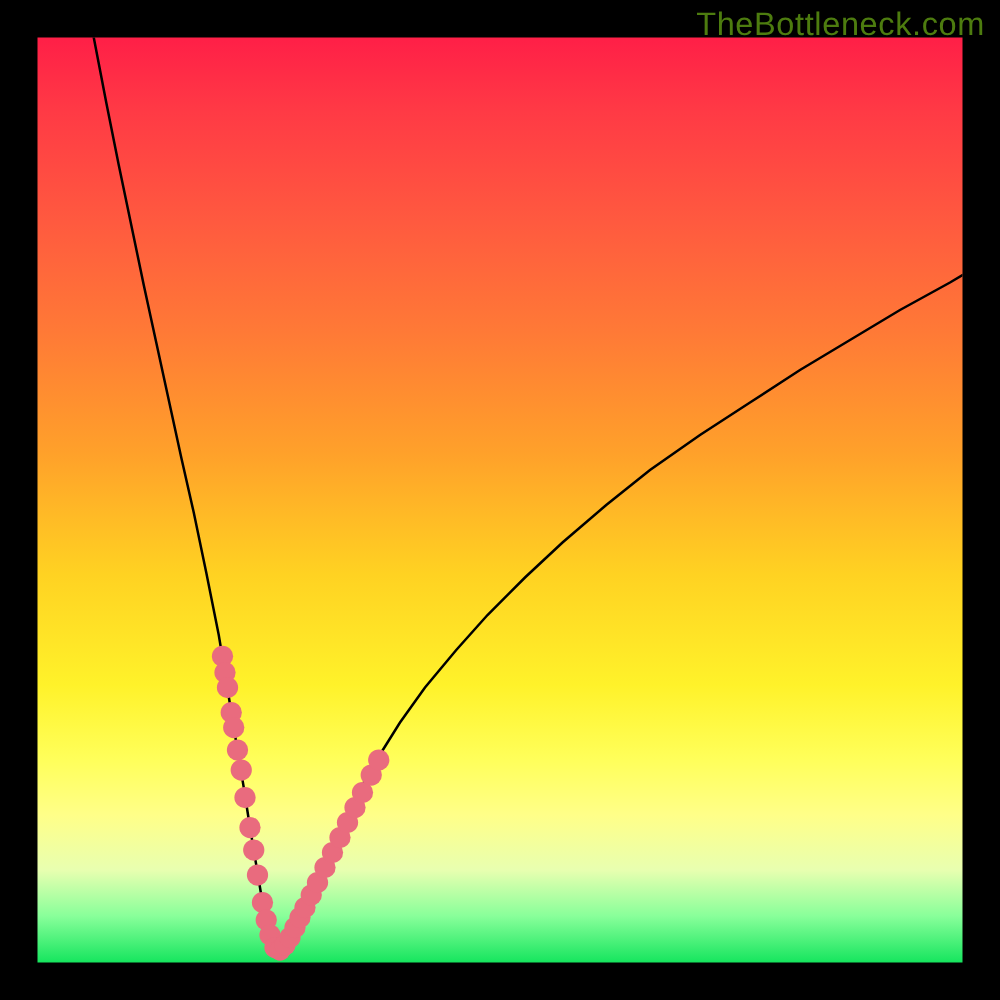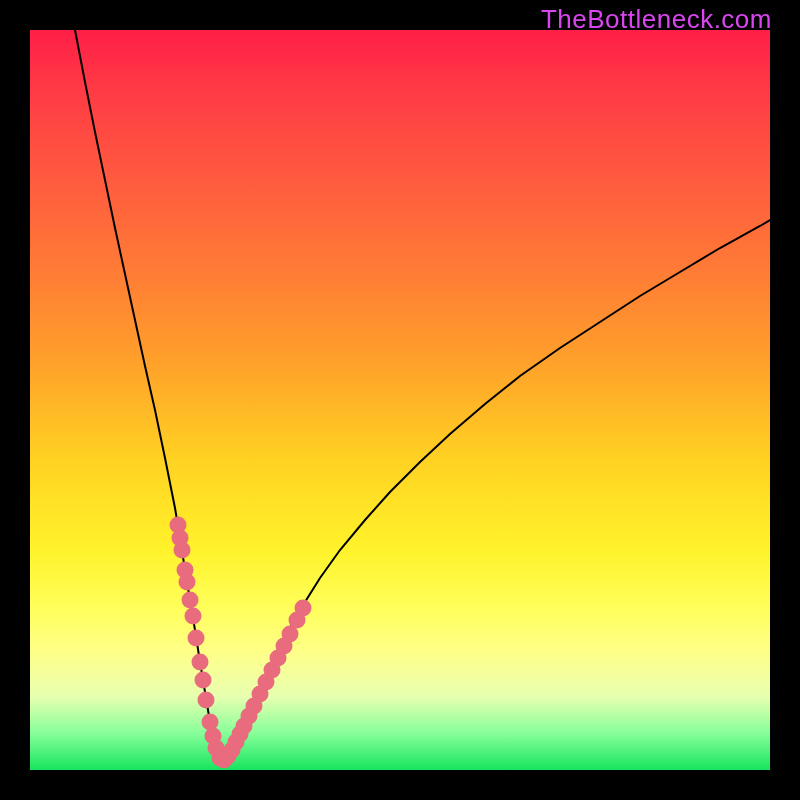--- a/index.html
+++ b/index.html
@@ -26,24 +26,24 @@
       #fff22a 70%,
       #ffff5a 78%,
       #ffff88 84%,
       #e8ffb0 90%,
       #88ff9a 95%,
       #16e55e 100%);
   }
   .watermark {
     position: absolute;
     top: 4px;
-    right: 28px;
+    right: 12px;
     font-family: Arial, Helvetica, sans-serif;
     font-size: 26px;
-    color: #d946ef;
+    color: #4d7c0f;
     letter-spacing: 0.5px;
     user-select: none;
   }
   svg.plot {
     position: absolute;
     left: 0;
     top: 0;
     width: 740px;
     height: 740px;
   }

